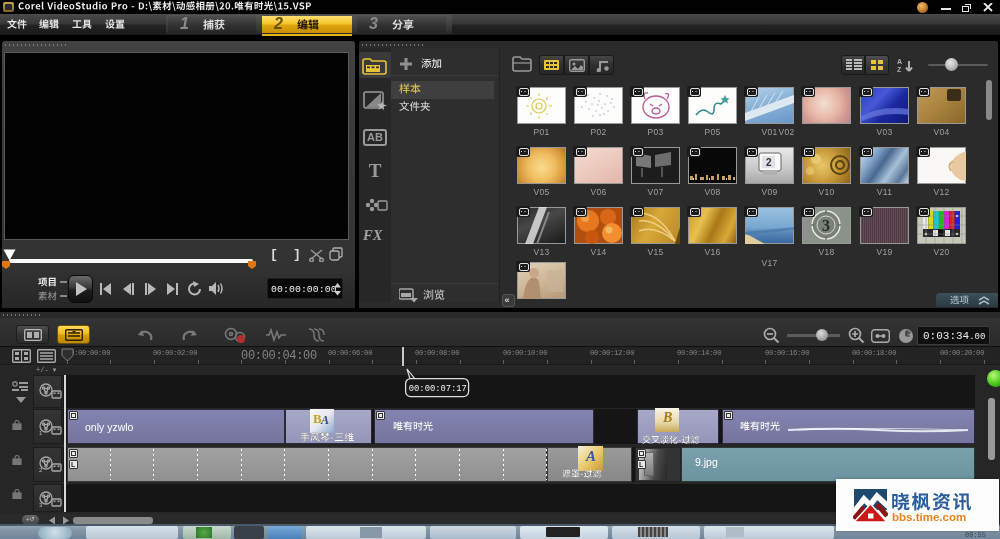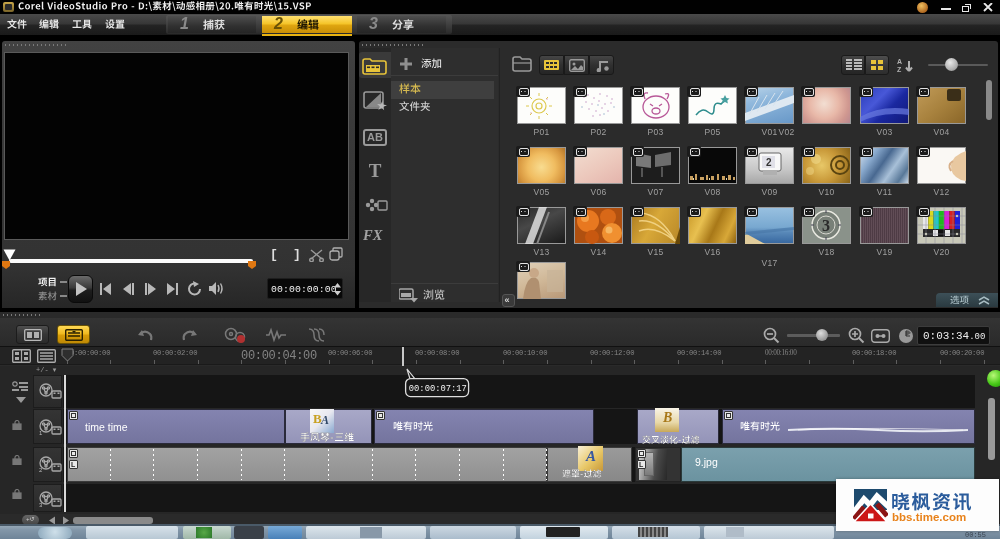--- a/index.html
+++ b/index.html
@@ -541,21 +541,21 @@
       <path d="M3 4 H16 M3 7 H16 M3 10 H16" stroke="#aaa" stroke-width="1.3"></path>
     </svg>
 <div class="abs" style="left:66px;top:349px;font-size:7.2px;color:#848484;font-family:'Liberation Mono',monospace;letter-spacing:-0.3px">00:00:00:00</div>
 <div class="abs" style="left:153px;top:349px;font-size:7.2px;color:#848484;font-family:'Liberation Mono',monospace;letter-spacing:-0.3px">00:00:02:00</div>
 <div class="abs" style="left:241px;top:349px;font-size:12px;color:#848484;font-family:'Liberation Mono',monospace;letter-spacing:-0.3px">00:00:04:00</div>
 <div class="abs" style="left:328px;top:349px;font-size:7.2px;color:#848484;font-family:'Liberation Mono',monospace;letter-spacing:-0.3px">00:00:06:00</div>
 <div class="abs" style="left:415px;top:349px;font-size:7.2px;color:#848484;font-family:'Liberation Mono',monospace;letter-spacing:-0.3px">00:00:08:00</div>
 <div class="abs" style="left:503px;top:349px;font-size:7.2px;color:#848484;font-family:'Liberation Mono',monospace;letter-spacing:-0.3px">00:00:10:00</div>
 <div class="abs" style="left:590px;top:349px;font-size:7.2px;color:#848484;font-family:'Liberation Mono',monospace;letter-spacing:-0.3px">00:00:12:00</div>
 <div class="abs" style="left:677px;top:349px;font-size:7.2px;color:#848484;font-family:'Liberation Mono',monospace;letter-spacing:-0.3px">00:00:14:00</div>
-<div class="abs" style="left:765px;top:349px;font-size:7.2px;color:#848484;font-family:Liberation Serif, serif;letter-spacing:-0.3px">00:00:16:00</div>
+<div class="abs" style="left:765px;top:349px;font-size:7.2px;color:#848484;font-family:Liberation Mono, monospace;letter-spacing:-0.3px">00:00:16:00</div>
 <div class="abs" style="left:852px;top:349px;font-size:7.2px;color:#848484;font-family:'Liberation Mono',monospace;letter-spacing:-0.3px">00:00:18:00</div>
 <div class="abs" style="left:940px;top:349px;font-size:7.2px;color:#848484;font-family:'Liberation Mono',monospace;letter-spacing:-0.3px">00:00:20:00</div>
 
 <div class="abs" style="left:66.5px;top:360px;width:1px;height:4px;background:#5e5e5e"></div>
 <div class="abs" style="left:110.2px;top:360px;width:1px;height:4px;background:#5e5e5e"></div>
 <div class="abs" style="left:153.8px;top:360px;width:1px;height:4px;background:#5e5e5e"></div>
 <div class="abs" style="left:197.5px;top:360px;width:1px;height:4px;background:#5e5e5e"></div>
 <div class="abs" style="left:241.2px;top:360px;width:1px;height:4px;background:#5e5e5e"></div>
 <div class="abs" style="left:284.9px;top:360px;width:1px;height:4px;background:#5e5e5e"></div>
 <div class="abs" style="left:328.5px;top:360px;width:1px;height:4px;background:#5e5e5e"></div>
@@ -662,21 +662,21 @@
     </svg>
 <svg class="abs" style="left:12px;top:489px" width="10" height="10">
       <g fill="none" stroke="#777" stroke-width="1.2">
         <rect x="1" y="4" width="8" height="5.5" fill="#777"></rect>
         <path d="M3 4 V2.5 A2 2 0 0 1 7 2.5 V4"></path>
       </g>
     </svg>
 <div class="abs" style="left:67px;top:409px;width:218px;height:35px;background:linear-gradient(180deg,#8484b0,#74749e);border:1px solid #2a2a3a"></div>
 <div class="cbadge" style="left:69px;top:411px"></div>
 <div class="abs" style="left:71px;top:413px;width:5px;height:5px;border:1px solid #333;z-index:4"></div>
-<div class="abs" style="left:85px;top:421px;color:#fff;font-size:10.5px;font-family:'Liberation Sans'">time time</div>
+<div class="abs" style="left:85px;top:421px;color:#fff;font-size:10.5px;font-family:'Liberation Sans'">only yzwlo</div>
 <div class="abs" style="left:285px;top:409px;width:87px;height:35px;background:linear-gradient(180deg,#a8a8c8,#9494b8);border:1px solid #2a2a3a"></div>
 <div class="abs" style="left:310px;top:409px;width:24px;height:24px;background:linear-gradient(135deg,#f8f8f8 0%,#e8e8f0 50%,#88a8d0 100%)"></div>
 <div class="abs" style="left:313px;top:411px;color:#c8a020;font-size:13px;font-weight:bold;font-family:'Liberation Serif'">B</div>
 <div class="abs" style="left:321px;top:413px;color:#304868;font-size:12px;font-weight:bold;font-style:italic;font-family:'Liberation Serif'">A</div>
 <svg style="position:absolute;left:300px;top:431.5px;overflow:visible;filter:drop-shadow(0.5px 0.5px 0 #333);" width="54" height="12">
       <path transform="translate(0,8.8)" d="M0.5 -3.3V-2.4H4.5V-0.4C4.5 -0.2 4.4 -0.1 4.2 -0.1C4.0 -0.1 3.2 -0.1 2.4 -0.1C2.5 0.1 2.7 0.6 2.8 0.8C3.8 0.8 4.5 0.8 4.9 0.7C5.3 0.5 5.5 0.2 5.5 -0.4V-2.4H9.6V-3.3H5.5V-4.7H9.0V-5.6H5.5V-7.1C6.7 -7.2 7.7 -7.4 8.6 -7.7L7.9 -8.4C6.3 -8.0 3.5 -7.7 1.1 -7.6C1.2 -7.4 1.3 -7.0 1.3 -6.8C2.3 -6.8 3.4 -6.9 4.5 -7.0V-5.6H1.1V-4.7H4.5V-3.3Z M11.5 -8.0V-5.1C11.5 -3.5 11.4 -1.3 10.3 0.2C10.6 0.3 11.0 0.7 11.1 0.9C12.3 -0.8 12.5 -3.4 12.5 -5.1V-7.1H17.4C17.4 -1.9 17.5 0.7 18.9 0.7C19.5 0.7 19.7 0.3 19.8 -1.1C19.6 -1.2 19.3 -1.5 19.2 -1.8C19.2 -1.0 19.1 -0.3 19.0 -0.3C18.3 -0.3 18.4 -3.2 18.4 -8.0ZM16.0 -6.5C15.8 -5.7 15.4 -5.0 15.1 -4.3C14.6 -4.9 14.1 -5.5 13.6 -6.1L12.8 -5.7C13.4 -5.0 14.0 -4.2 14.6 -3.4C13.9 -2.4 13.2 -1.6 12.4 -1.0C12.6 -0.9 12.9 -0.5 13.1 -0.3C13.8 -0.9 14.5 -1.7 15.1 -2.6C15.7 -1.8 16.1 -1.1 16.4 -0.5L17.3 -1.0C16.9 -1.7 16.3 -2.6 15.6 -3.5C16.1 -4.4 16.5 -5.3 16.8 -6.2Z M24.2 -3.0C24.6 -2.7 24.9 -2.3 25.2 -2.0H21.8V-1.2H26.6C26.1 -0.7 25.5 -0.0 25.0 0.5L25.9 0.9C26.6 0.1 27.5 -0.9 28.1 -1.7L27.5 -2.0L27.3 -2.0H25.5L26.0 -2.3C25.8 -2.7 25.3 -3.1 24.9 -3.4ZM24.9 -4.9 24.7 -4.7V-5.2H23.1V-5.9H24.4V-6.6H23.1V-7.3H24.6V-8.0H20.6V-7.3H22.2V-6.6H20.9V-5.9H22.2V-5.2H20.6V-4.5H24.5C23.5 -3.7 21.9 -3.1 20.3 -2.6C20.5 -2.4 20.8 -2.1 20.9 -1.9C22.5 -2.3 23.9 -3.0 24.9 -3.9C25.9 -3.2 27.5 -2.3 29.1 -1.9C29.2 -2.2 29.5 -2.6 29.7 -2.7C28.1 -3.1 26.4 -3.8 25.5 -4.4L25.6 -4.5H29.4V-5.2H27.8V-6.0H29.2V-6.7H27.8V-7.3H29.4V-8.0H25.2V-7.3H26.9V-6.7H25.5V-6.0H26.9V-5.2H25.3V-4.7Z M30.5 -2.4H33.1V-3.2H30.5Z M35.4 -7.5V-6.5H43.0V-7.5ZM36.1 -4.2V-3.3H42.2V-4.2ZM34.8 -0.8V0.2H43.5V-0.8Z M44.6 -0.6 44.8 0.3C45.7 0.1 47.0 -0.3 48.2 -0.6L48.1 -1.4C46.8 -1.1 45.5 -0.8 44.6 -0.6ZM44.8 -4.2C45.0 -4.3 45.2 -4.3 46.3 -4.5C45.9 -3.9 45.5 -3.4 45.4 -3.2C45.1 -2.9 44.8 -2.6 44.6 -2.6C44.7 -2.4 44.8 -1.9 44.9 -1.8C45.1 -1.9 45.5 -2.0 47.9 -2.5C47.9 -2.7 47.9 -3.0 48.0 -3.3L46.1 -3.0C46.8 -3.8 47.6 -4.9 48.2 -6.0L47.4 -6.4C47.2 -6.0 47.0 -5.6 46.8 -5.2L45.7 -5.1C46.2 -6.0 46.8 -7.0 47.2 -8.1L46.4 -8.4C46.0 -7.3 45.3 -6.0 45.1 -5.6C44.9 -5.3 44.7 -5.1 44.5 -5.0C44.6 -4.8 44.8 -4.4 44.8 -4.2ZM51.2 -3.8V-2.8H49.7V-3.8ZM50.8 -8.1C51.1 -7.6 51.4 -7.0 51.5 -6.6H49.9C50.2 -7.1 50.4 -7.7 50.5 -8.1L49.6 -8.4C49.3 -7.2 48.6 -5.8 47.8 -4.8C48.0 -4.6 48.2 -4.2 48.3 -4.0C48.5 -4.2 48.6 -4.4 48.8 -4.7V0.8H49.7V0.2H53.8V-0.7H52.0V-1.9H53.4V-2.8H52.0V-3.8H53.4V-4.7H52.0V-5.8H53.7V-6.6H51.6L52.3 -7.0C52.2 -7.4 51.9 -8.0 51.6 -8.4ZM51.2 -4.7H49.7V-5.8H51.2ZM51.2 -1.9V-0.7H49.7V-1.9Z" fill="#fff"></path>
     </svg>
 <div class="abs" style="left:374px;top:409px;width:220px;height:35px;background:linear-gradient(180deg,#8484b0,#74749e);border:1px solid #2a2a3a"></div>
 <div class="cbadge" style="left:376px;top:411px"></div>
 <div class="abs" style="left:378px;top:413px;width:5px;height:5px;border:1px solid #333;z-index:4"></div>

